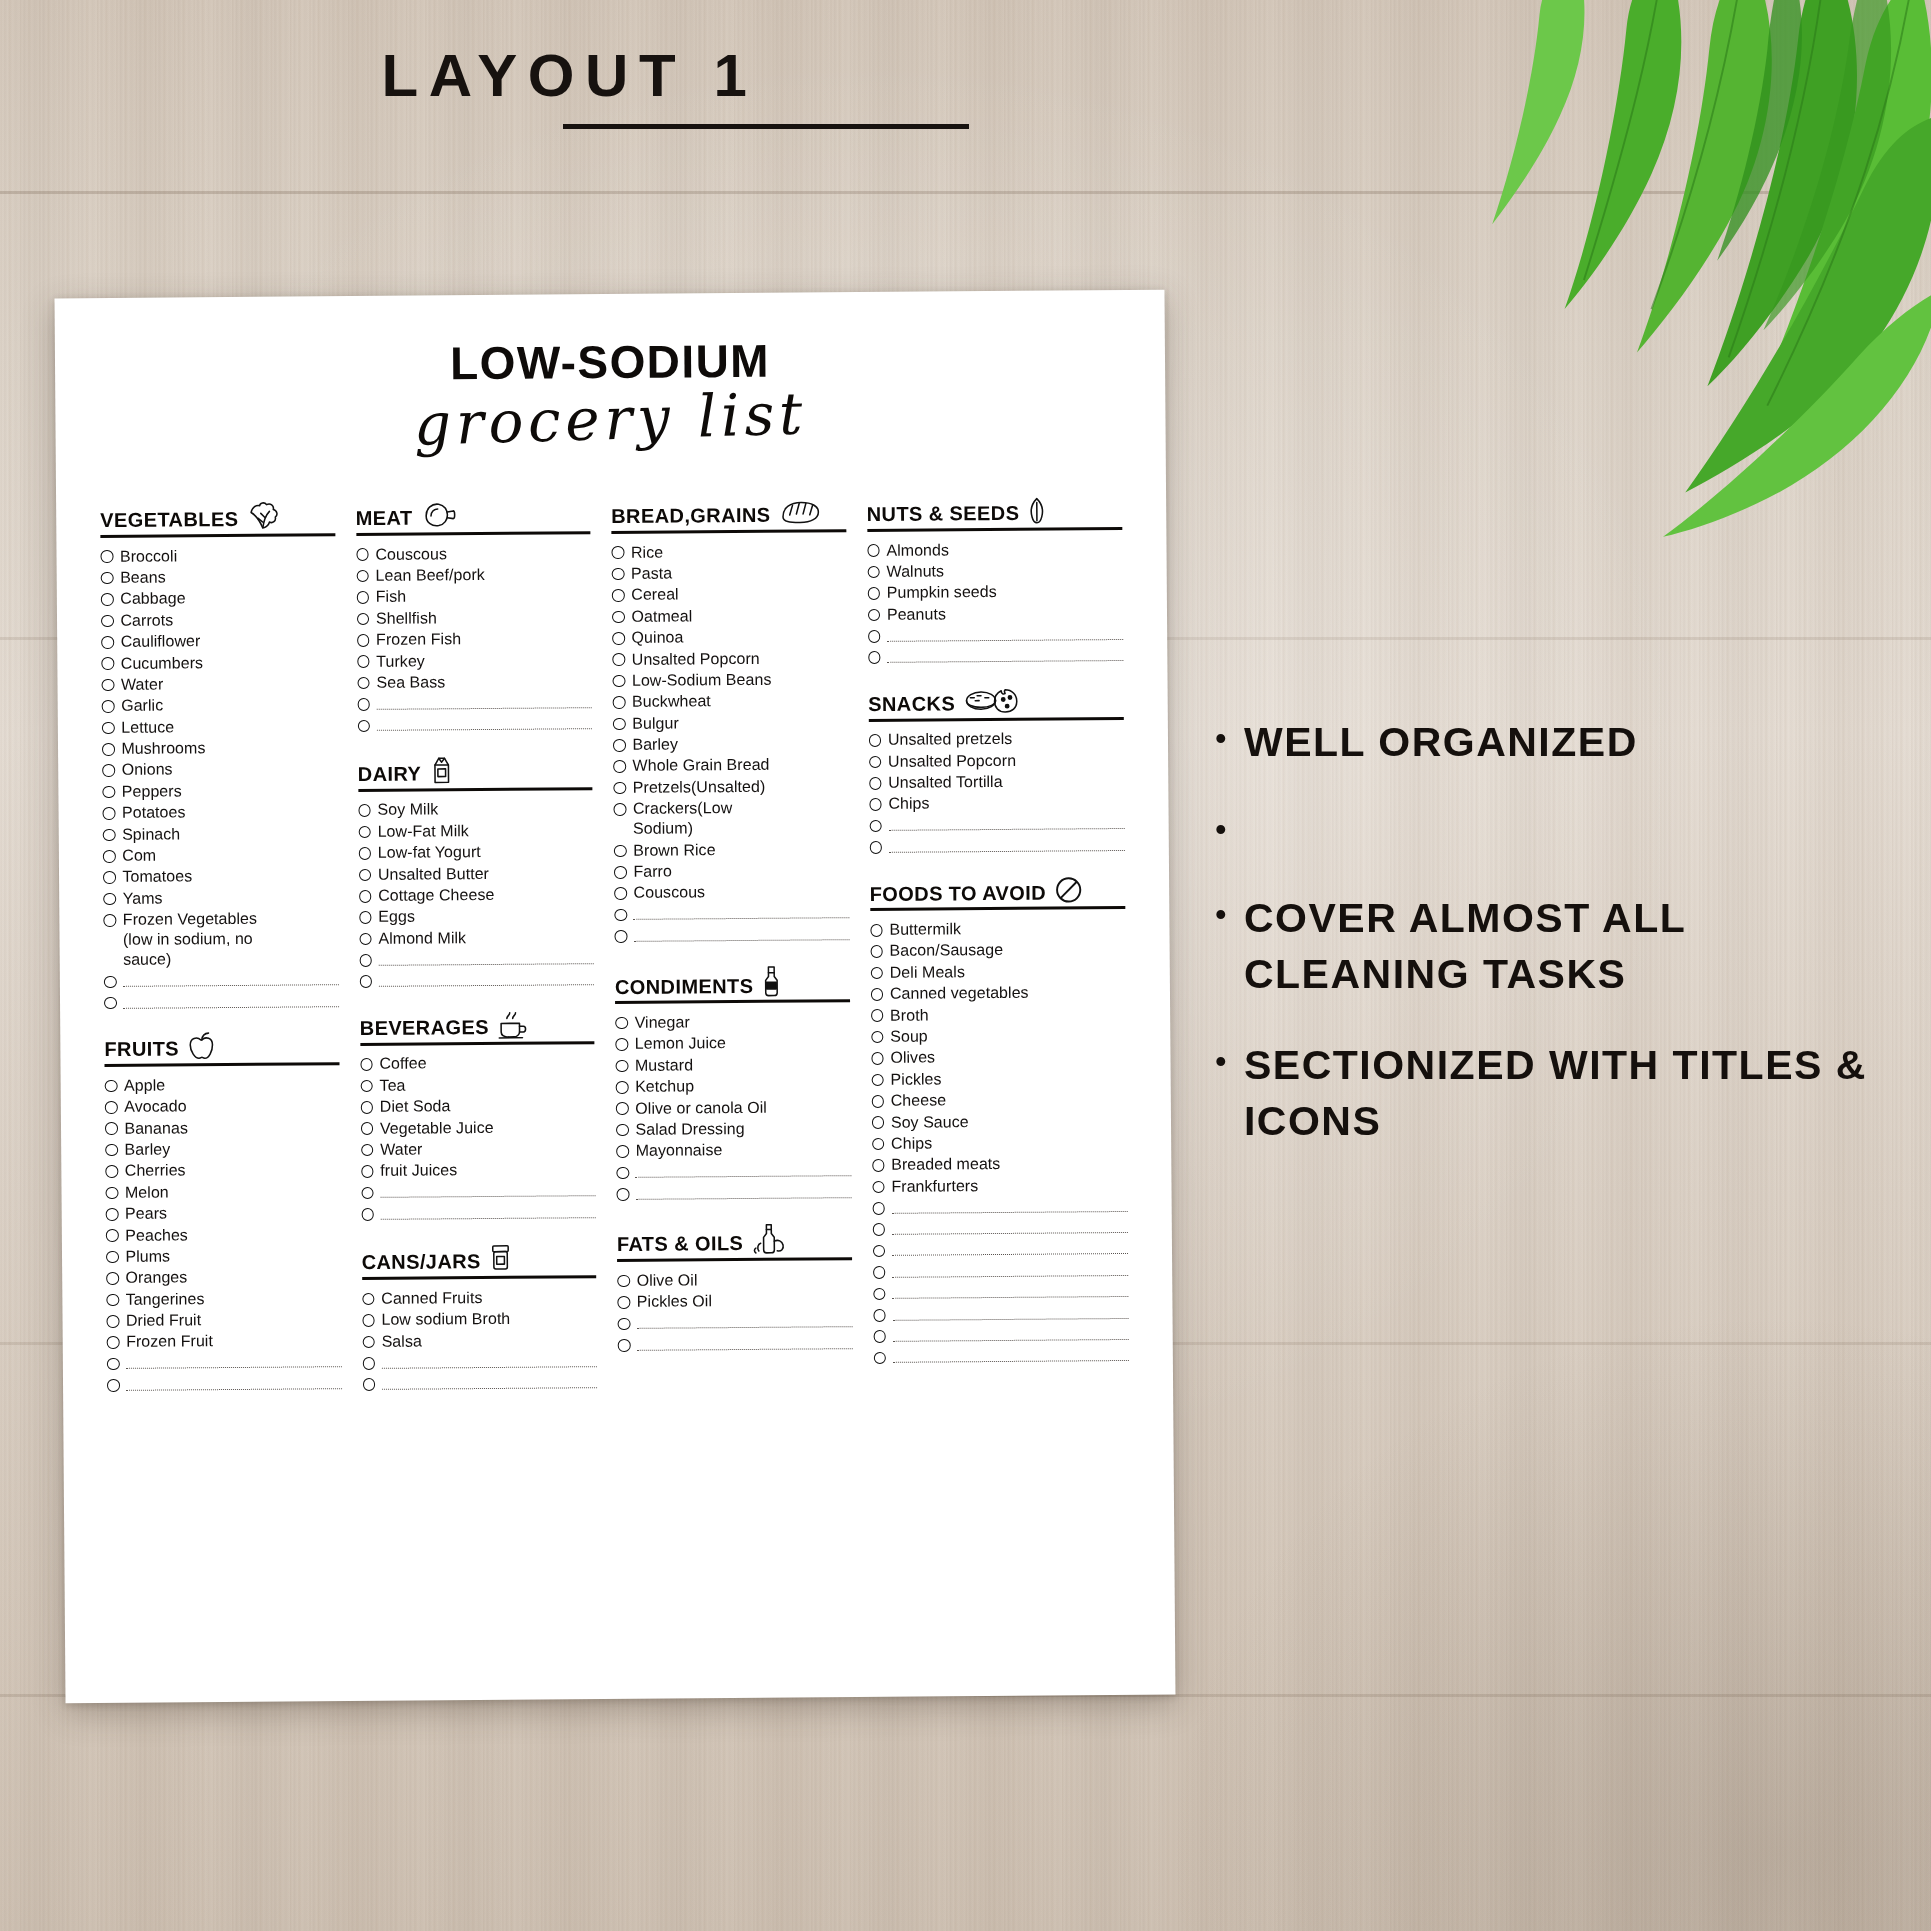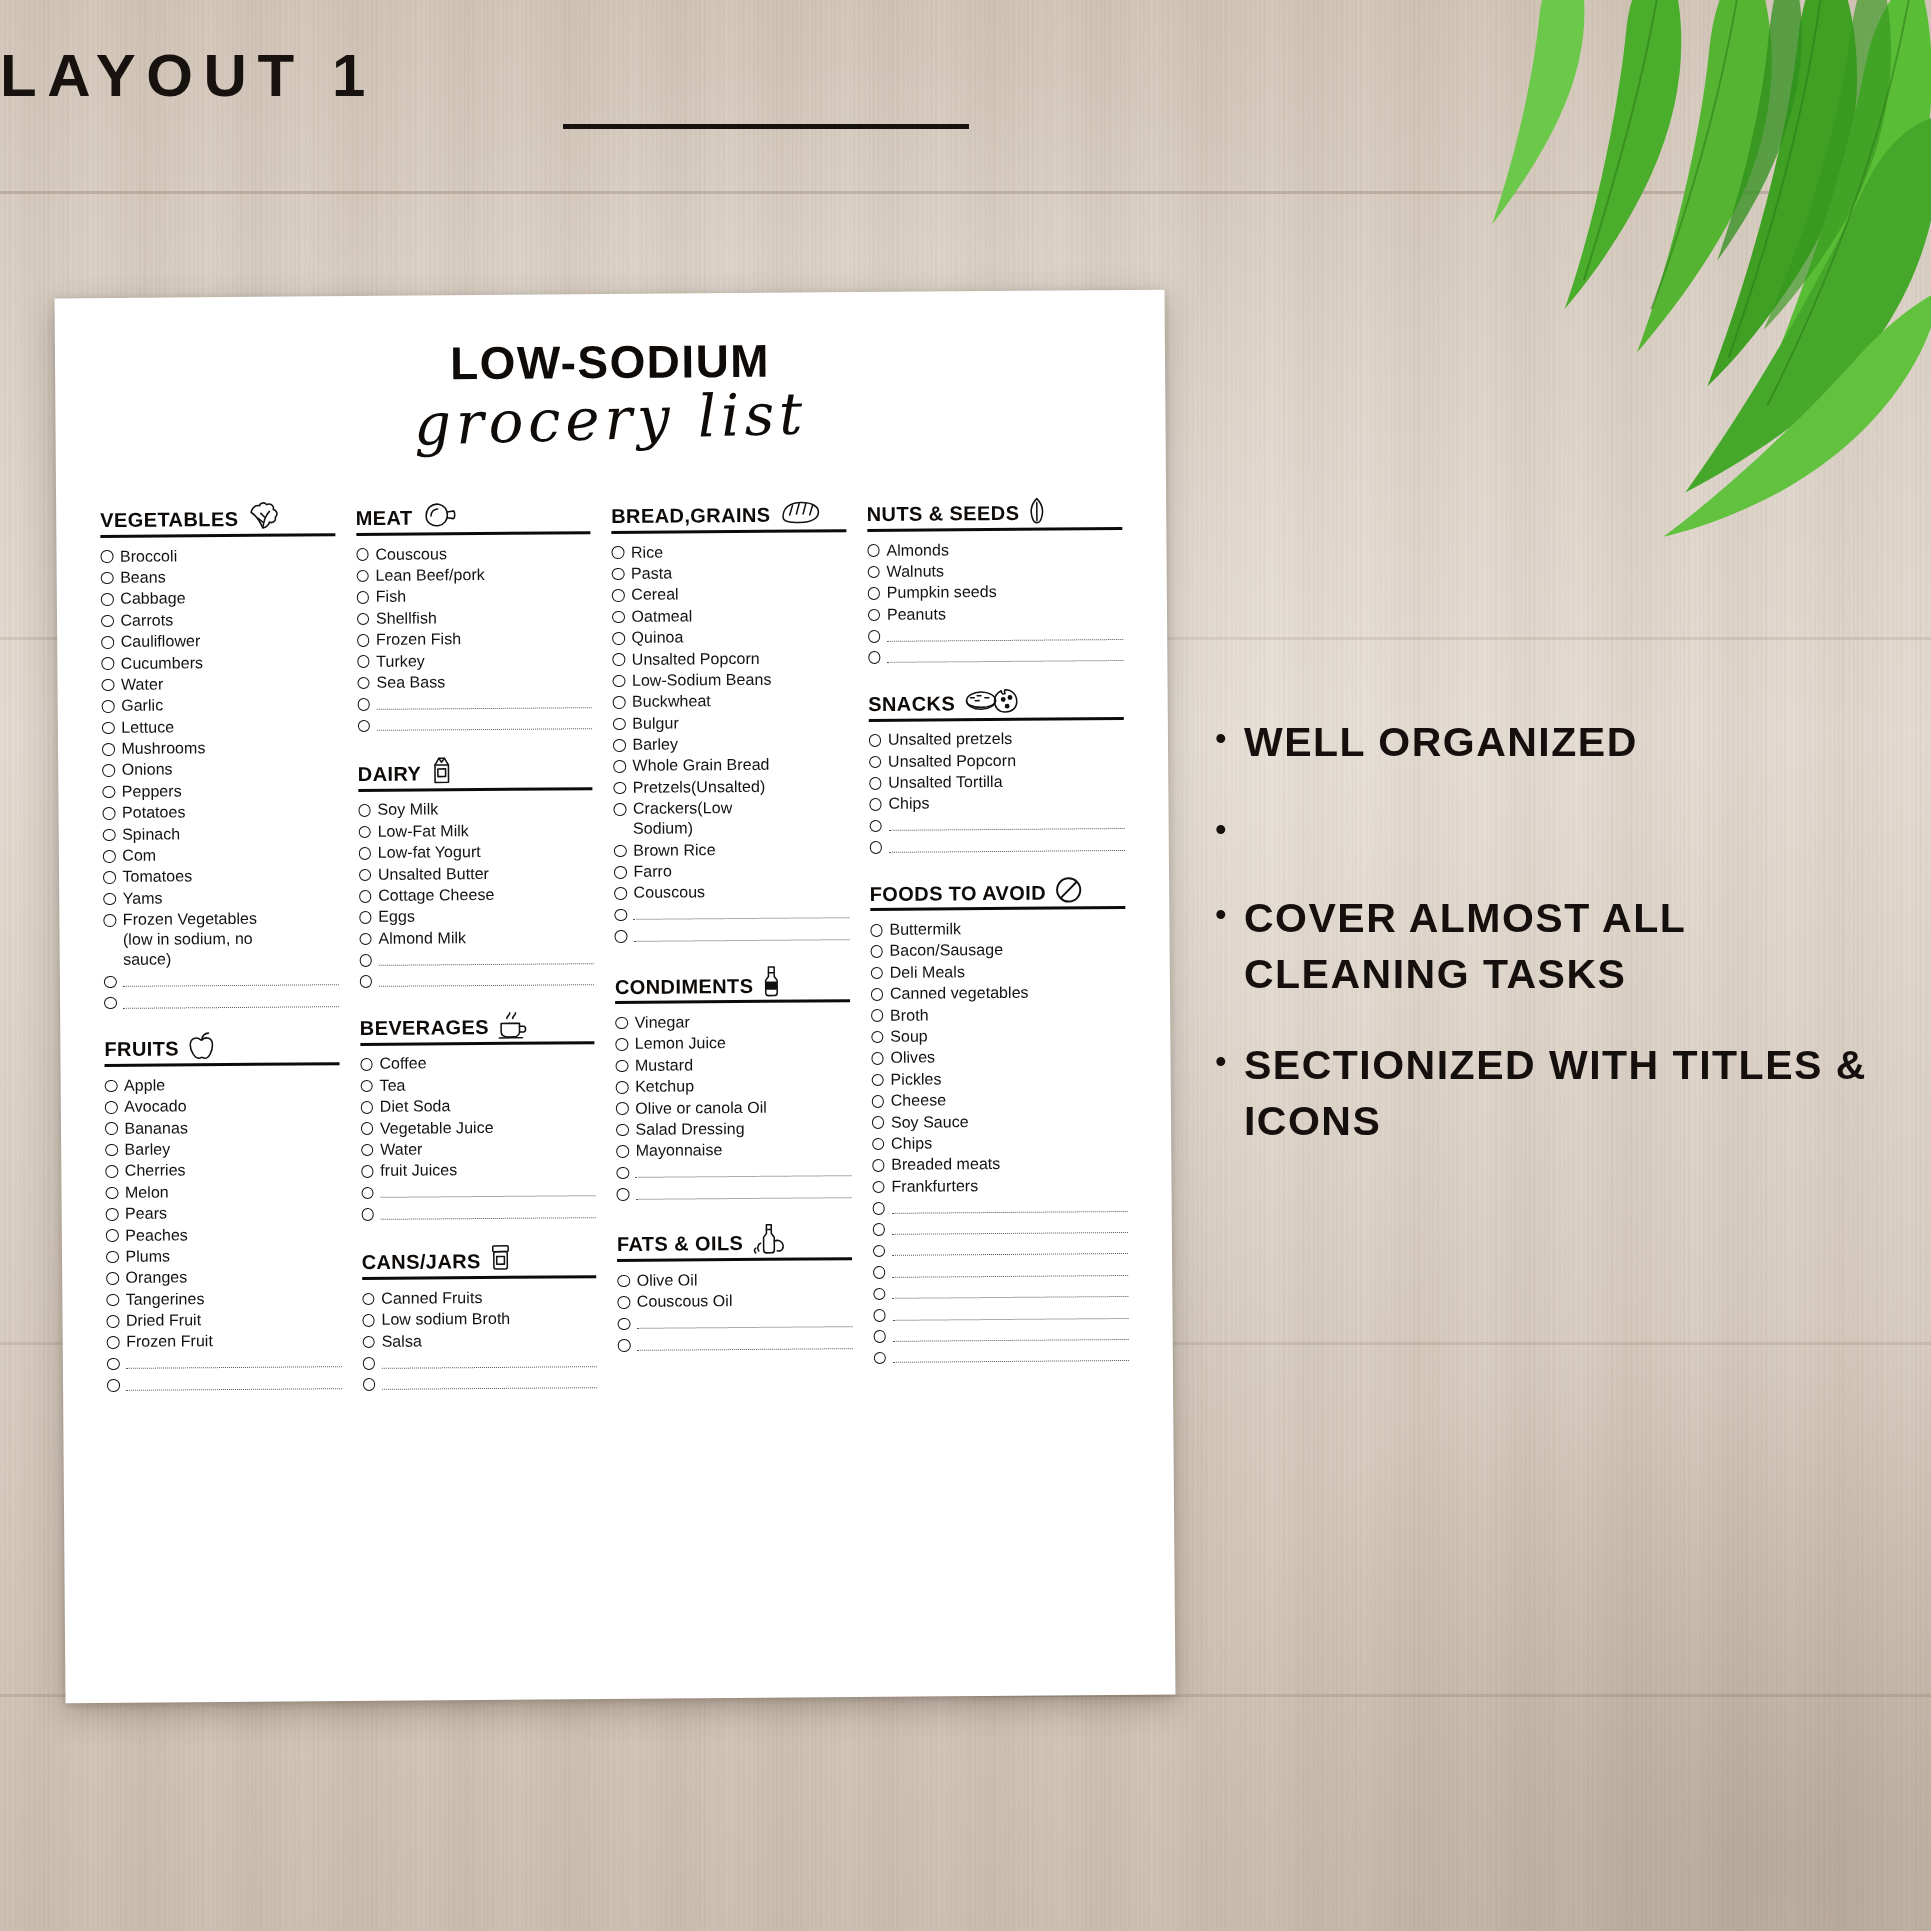--- a/index.html
+++ b/index.html
@@ -55,21 +55,21 @@
                 radial-gradient(ellipse 869px 772px at 92% 96%, rgba(90,74,58,0.18), rgba(0,0,0,0) 70%);
     pointer-events: none;
   }
 
   
   .layout-title {
     position: absolute;
     top: 41px;
     left: 0;
     width: 1139px;
-    text-align: left;
+    text-align: center;
     font-family: "Liberation Sans", sans-serif;
     font-weight: 700;
     font-size: 60px;
     letter-spacing: 10.6px;
     color: #17120f;
     z-index: 6;
   }
   .layout-title-underline {
     position: absolute;
     top: 124px;
@@ -780,21 +780,21 @@
                 </svg></span>
             </div>
             <div class="sec-rule"></div>
             <ul class="items">
               <li>
                 <span class="cb"></span>
                 <span class="lbl">Olive Oil</span>
               </li>
               <li>
                 <span class="cb"></span>
-                <span class="lbl">Couscous Oil</span>
+                <span class="lbl">Pickles Oil</span>
               </li>
               <li class="blank-row">
                 <span class="cb"></span>
                 <span class="blank"></span>
               </li>
               <li class="blank-row">
                 <span class="cb"></span>
                 <span class="blank"></span>
               </li>
             </ul>

